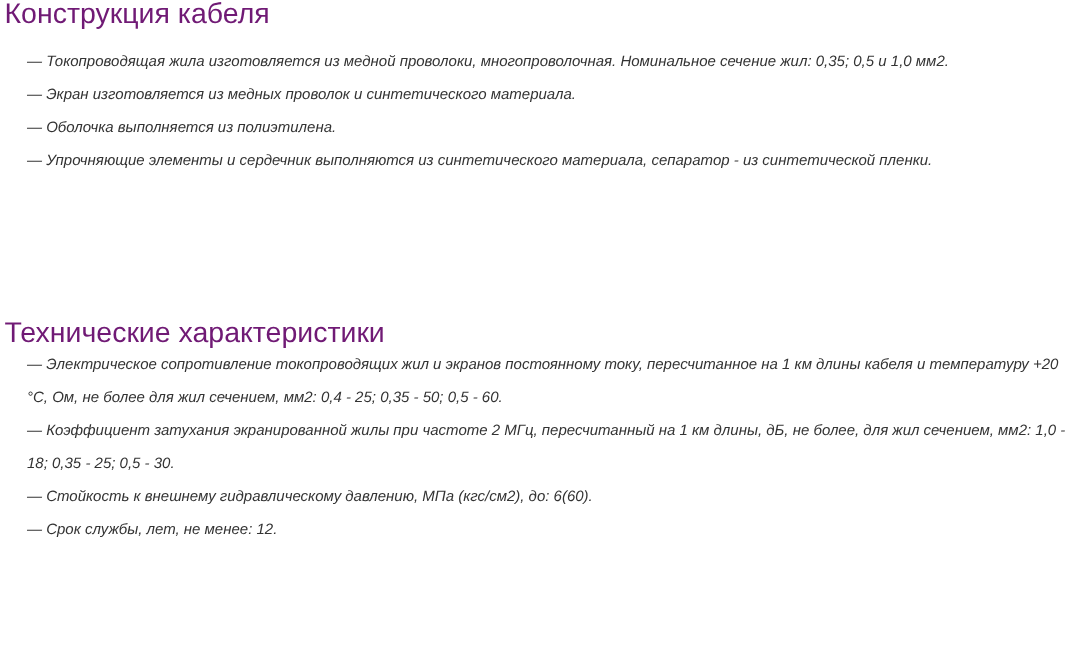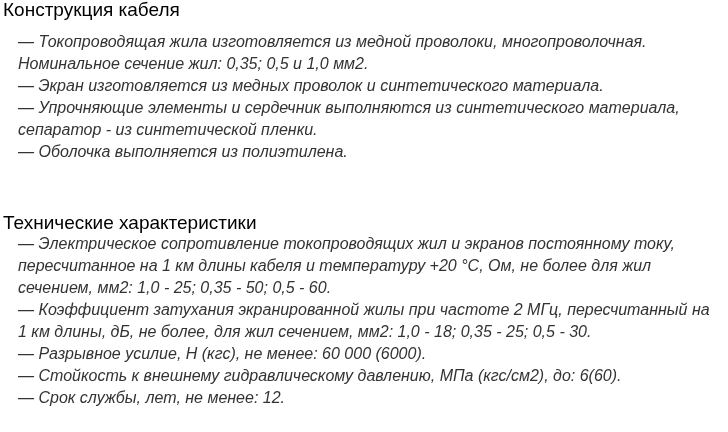--- a/index.html
+++ b/index.html
@@ -14,56 +14,55 @@
       position: relative;
     }
     .section-title {
       position: absolute;
       left: 3px;
       margin: 0;
       font-family: "Liberation Sans", sans-serif;
       font-weight: normal;
       font-size: 19px;
       line-height: 22px;
-      color: #000000;
+      color: #701a75;
       white-space: nowrap;
     }
     .list {
       position: absolute;
       left: 18px;
       right: 10px;
       margin: 0;
       padding: 0;
       list-style: none;
       font-family: "Liberation Sans", sans-serif;
       font-style: italic;
-      font-size: 16px;
+      font-size: 10px;
       line-height: 22px;
       color: #333333;
     }
     .list li {
       margin: 0;
       padding: 0;
     }
     #s1-title { top: -1px; }
     #s1-list  { top: 31px; }
     #s2-title { top: 212px; }
     #s2-list  { top: 233px; }
   </style>
 </head>
 <body>
 
 <h2 id="s1-title" class="section-title">Конструкция кабеля</h2>
 <ul id="s1-list" class="list">
   <li>— Токопроводящая жила изготовляется из медной проволоки, многопроволочная. Номинальное сечение жил: 0,35; 0,5 и 1,0 мм2.</li>
   <li>— Экран изготовляется из медных проволок и синтетического материала.</li>
+  <li>— Оболочка выполняется из полиэтилена.</li>
   <li>— Упрочняющие элементы и сердечник выполняются из синтетического материала, сепаратор - из синтетической пленки.</li>
-  <li>— Оболочка выполняется из полиэтилена.</li>
 </ul>
 
 <h2 id="s2-title" class="section-title">Технические характеристики</h2>
 <ul id="s2-list" class="list">
-  <li>— Электрическое сопротивление токопроводящих жил и экранов постоянному току, пересчитанное на 1 км длины кабеля и температуру +20 °С, Ом, не более для жил сечением, мм2: 1,0 - 25; 0,35 - 50; 0,5 - 60.</li>
+  <li>— Электрическое сопротивление токопроводящих жил и экранов постоянному току, пересчитанное на 1 км длины кабеля и температуру +20 °С, Ом, не более для жил сечением, мм2: 0,4 - 25; 0,35 - 50; 0,5 - 60.</li>
   <li>— Коэффициент затухания экранированной жилы при частоте 2 МГц, пересчитанный на 1 км длины, дБ, не более, для жил сечением, мм2: 1,0 - 18; 0,35 - 25; 0,5 - 30.</li>
-  <li>— Разрывное усилие, Н (кгс), не менее: 60 000 (6000).</li>
   <li>— Стойкость к внешнему гидравлическому давлению, МПа (кгс/см2), до: 6(60).</li>
   <li>— Срок службы, лет, не менее: 12.</li>
 </ul>
 
 </body></html>

